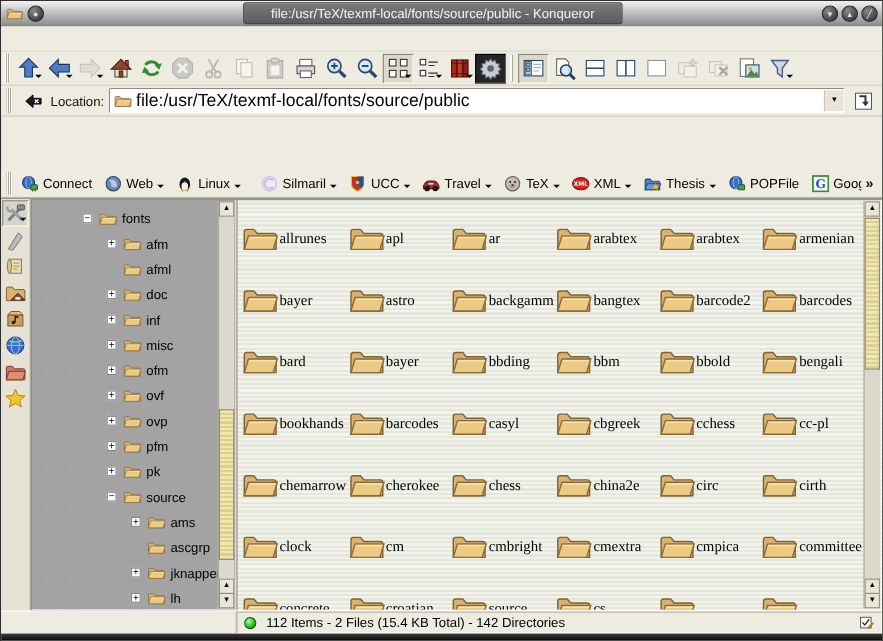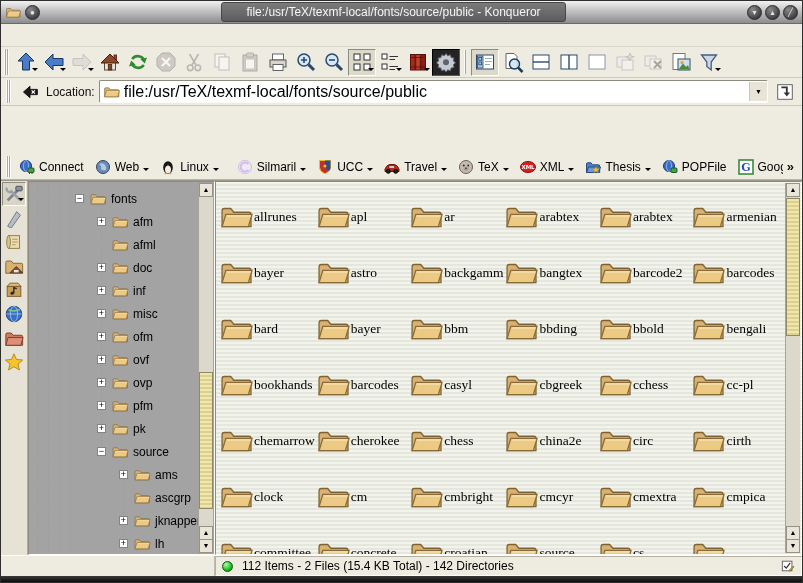--- a/index.html
+++ b/index.html
@@ -928,32 +928,32 @@
           <div class="gitem">
             <svg>
               <use href="#i-folder"></use>
             </svg>
             <div class="glabel">bayer</div>
           </div>
           <div class="gitem">
             <svg>
               <use href="#i-folder"></use>
             </svg>
+            <div class="glabel">bbding</div>
+          </div>
+          <div class="gitem">
+            <svg>
+              <use href="#i-folder"></use>
+            </svg>
             <div class="glabel">bbm</div>
           </div>
           <div class="gitem">
             <svg>
               <use href="#i-folder"></use>
             </svg>
-            <div class="glabel">bbding</div>
-          </div>
-          <div class="gitem">
-            <svg>
-              <use href="#i-folder"></use>
-            </svg>
             <div class="glabel">bbold</div>
           </div>
           <div class="gitem">
             <svg>
               <use href="#i-folder"></use>
             </svg>
             <div class="glabel">bengali</div>
           </div>
           <div class="gitem">
             <svg>
@@ -1037,26 +1037,20 @@
             <svg>
               <use href="#i-folder"></use>
             </svg>
             <div class="glabel">cm</div>
           </div>
           <div class="gitem">
             <svg>
               <use href="#i-folder"></use>
             </svg>
             <div class="glabel">cmbright</div>
-          </div>
-          <div class="gitem">
-            <svg>
-              <use href="#i-folder"></use>
-            </svg>
-            <div class="glabel">cmcyr</div>
           </div>
           <div class="gitem">
             <svg>
               <use href="#i-folder"></use>
             </svg>
             <div class="glabel">cmextra</div>
           </div>
           <div class="gitem">
             <svg>
               <use href="#i-folder"></use>

